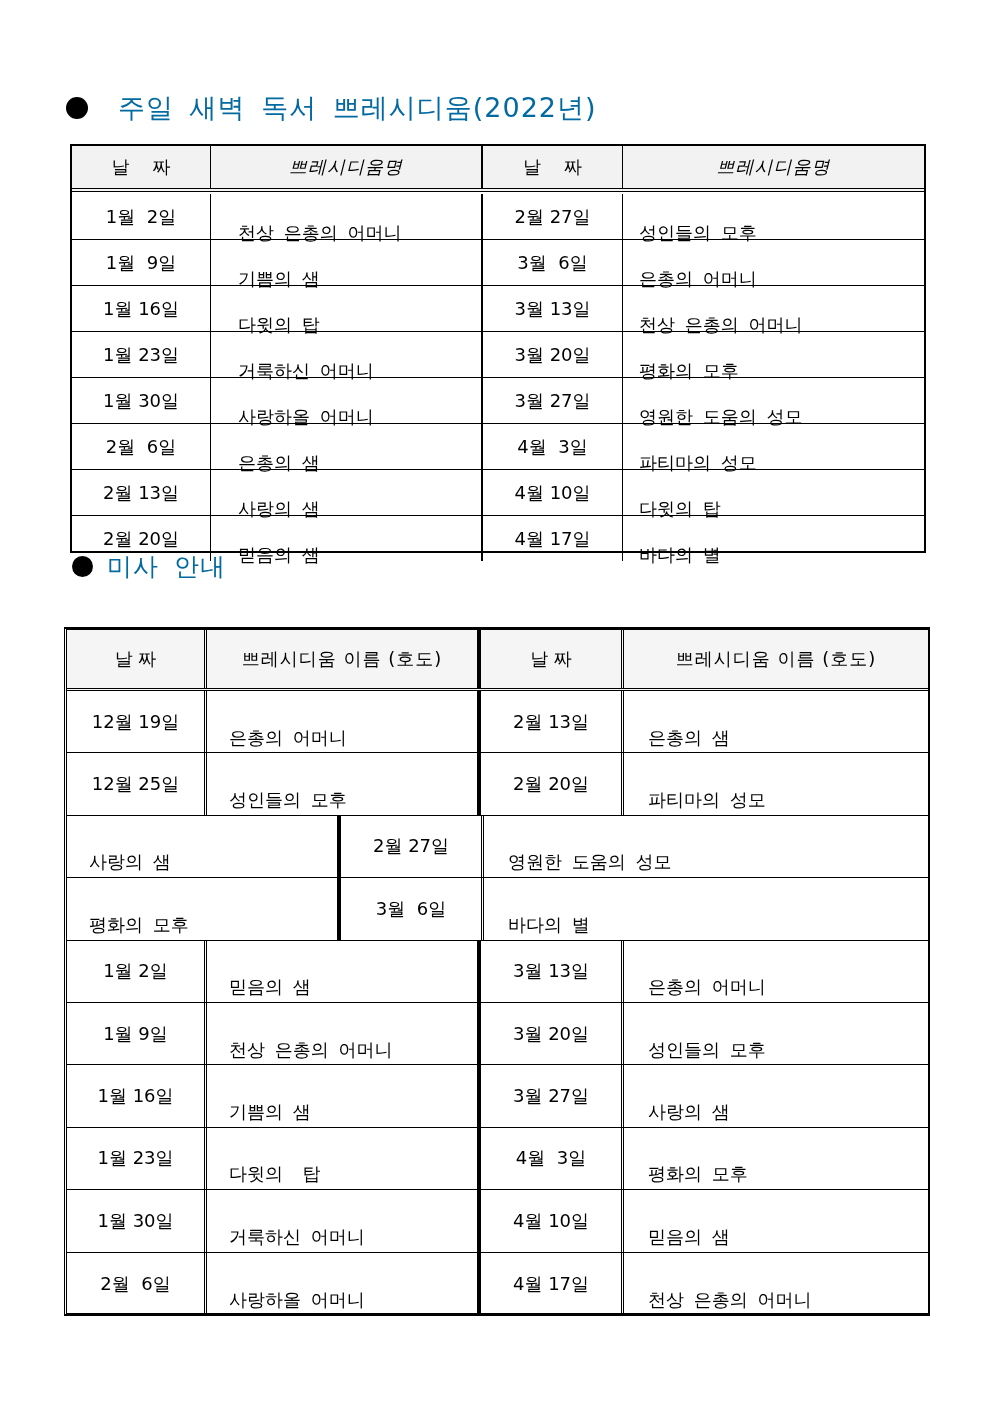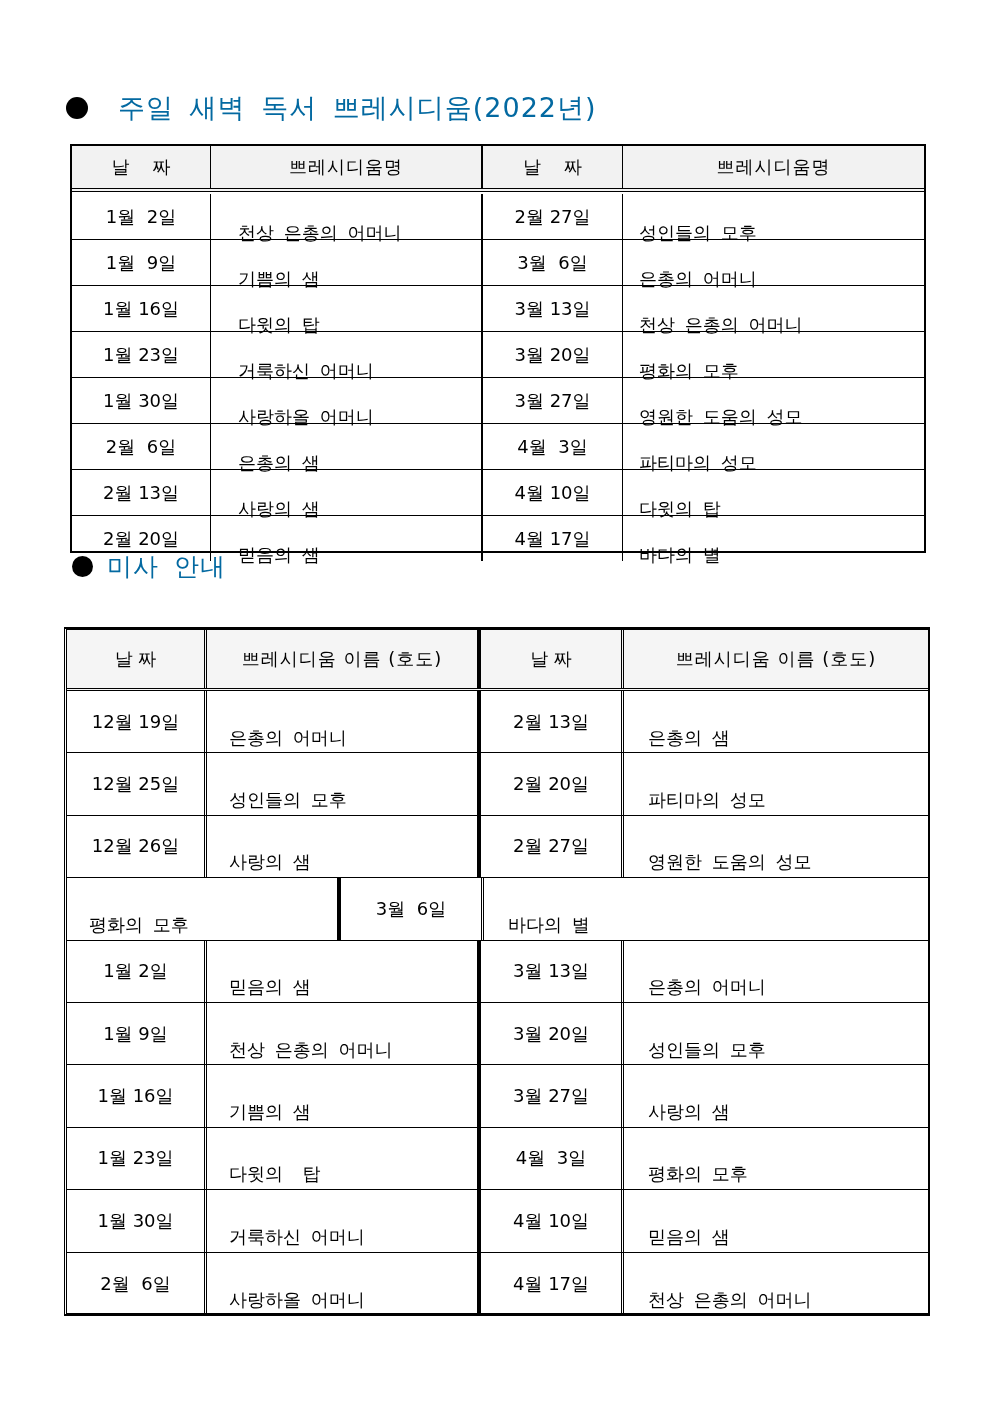--- a/index.html
+++ b/index.html
@@ -86,21 +86,21 @@
     .t1-row.data {
       height: 45px;
     }
     .t1-row.data:not(:last-child) {
       border-bottom: 1px solid #000;
     }
     .t1-c1 { width: 139px; justify-content: center; border-right: 1px solid #000; }
     .t1-c2 { width: 272px; padding-left: 27px; border-right: 2px solid #000; }
     .t1-c3 { width: 140px; justify-content: center; border-right: 1px solid #000; }
     .t1-c4 { flex: 1; padding-left: 16px; }
-    .t1-row.header .t1-c2, .t1-row.header .t1-c4 { justify-content: center; padding-left: 0; }
+    .t1-row.header .t1-c2, .t1-row.header .t1-c4 { justify-content: center; padding-left: 0; font-style: italic; }
 
     
     #table2 {
       position: absolute;
       left: 64px;
       top: 627px;
       width: 866px;
       height: 689px;
       border-top: 3px solid #000;
       border-bottom: 3px solid #000;
@@ -322,23 +322,20 @@
           <span class="name-text">성인들의 모후</span>
         </div>
         <div class="cell t2-c3">
           <span class="date-text">2월 20일</span>
         </div>
         <div class="cell t2-c4">
           <span class="name-text">파티마의 성모</span>
         </div>
       </div>
       <div class="t2-row data">
-        <div class="cell t2-c1">
-          <span class="date-text">12월 26일</span>
-        </div>
         <div class="cell t2-c2">
           <span class="name-text">사랑의 샘</span>
         </div>
         <div class="cell t2-c3">
           <span class="date-text">2월 27일</span>
         </div>
         <div class="cell t2-c4">
           <span class="name-text">영원한 도움의 성모</span>
         </div>
       </div>

